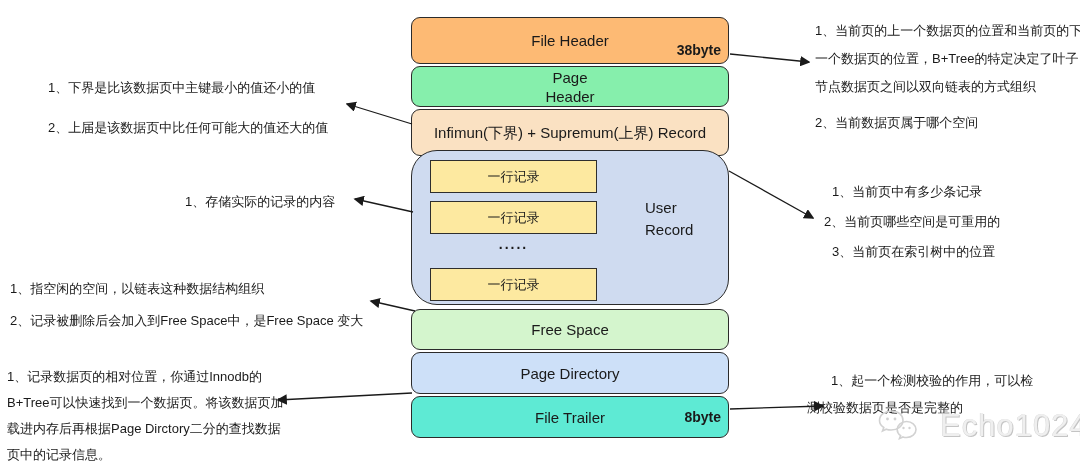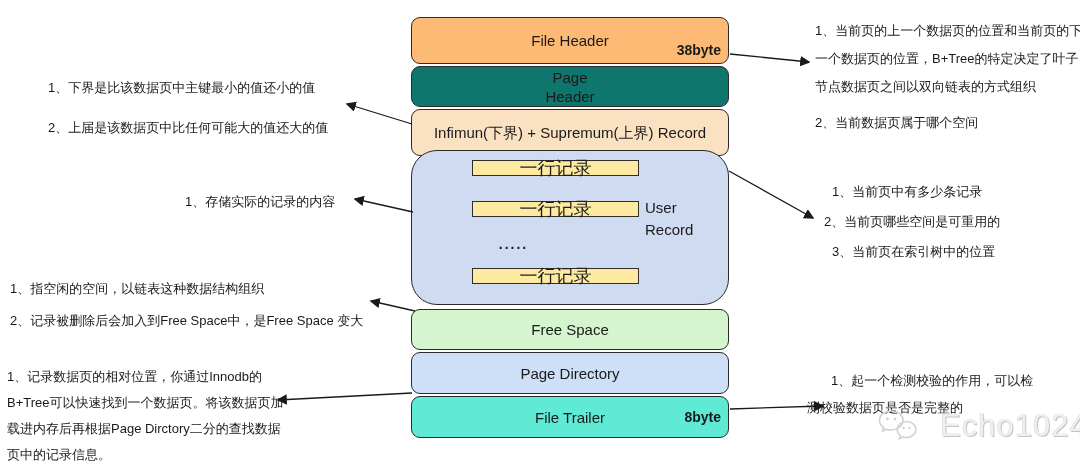--- a/index.html
+++ b/index.html
@@ -15,32 +15,31 @@
     position:absolute;left:411px;width:318px;
     border:1.4px solid #2b2b2b;border-radius:9px;
     box-sizing:border-box;
     display:flex;align-items:center;justify-content:center;
     font-size:15px;line-height:19px;text-align:center;
   }
   .box .byte{
     position:absolute;right:7px;bottom:3px;font-size:14px;font-weight:bold;
   }
   #file-header{top:17px;height:47px;background:#fdba74;}
-  #page-header{top:66px;height:41px;background:#0f766e;flex-direction:column;}
+  #page-header{top:66px;height:41px;background:#86efac;flex-direction:column;}
   #infimum{top:109px;height:47px;background:#fae1c2;}
   #user-record{top:150px;height:155px;background:#cfdbf0;border-radius:26px;}
   #free-space{top:309px;height:41px;background:#d4f5cd;}
   #page-directory{top:352px;height:42px;background:#cde0f8;}
   #file-trailer{top:396px;height:42px;background:#5eead4;}
   .row-record{
-    position:absolute;left:430px;width:167px;height:16px;
+    position:absolute;left:430px;width:167px;height:33px;
     background:#fde9a0;border:1.4px solid #2e2e2e;box-sizing:border-box;
     display:flex;align-items:center;justify-content:center;
-    font-size:18px;
-    margin-left:42px;
+    font-size:13px;
   }
   #row1{top:160px;}
   #row2{top:201px;}
   #row3{top:268px;}
   .dots{
     position:absolute;left:430px;width:167px;top:236px;
     text-align:center;font-size:14px;font-weight:bold;letter-spacing:2px;
   }
   .user-record-label{
     position:absolute;left:645px;top:197px;

